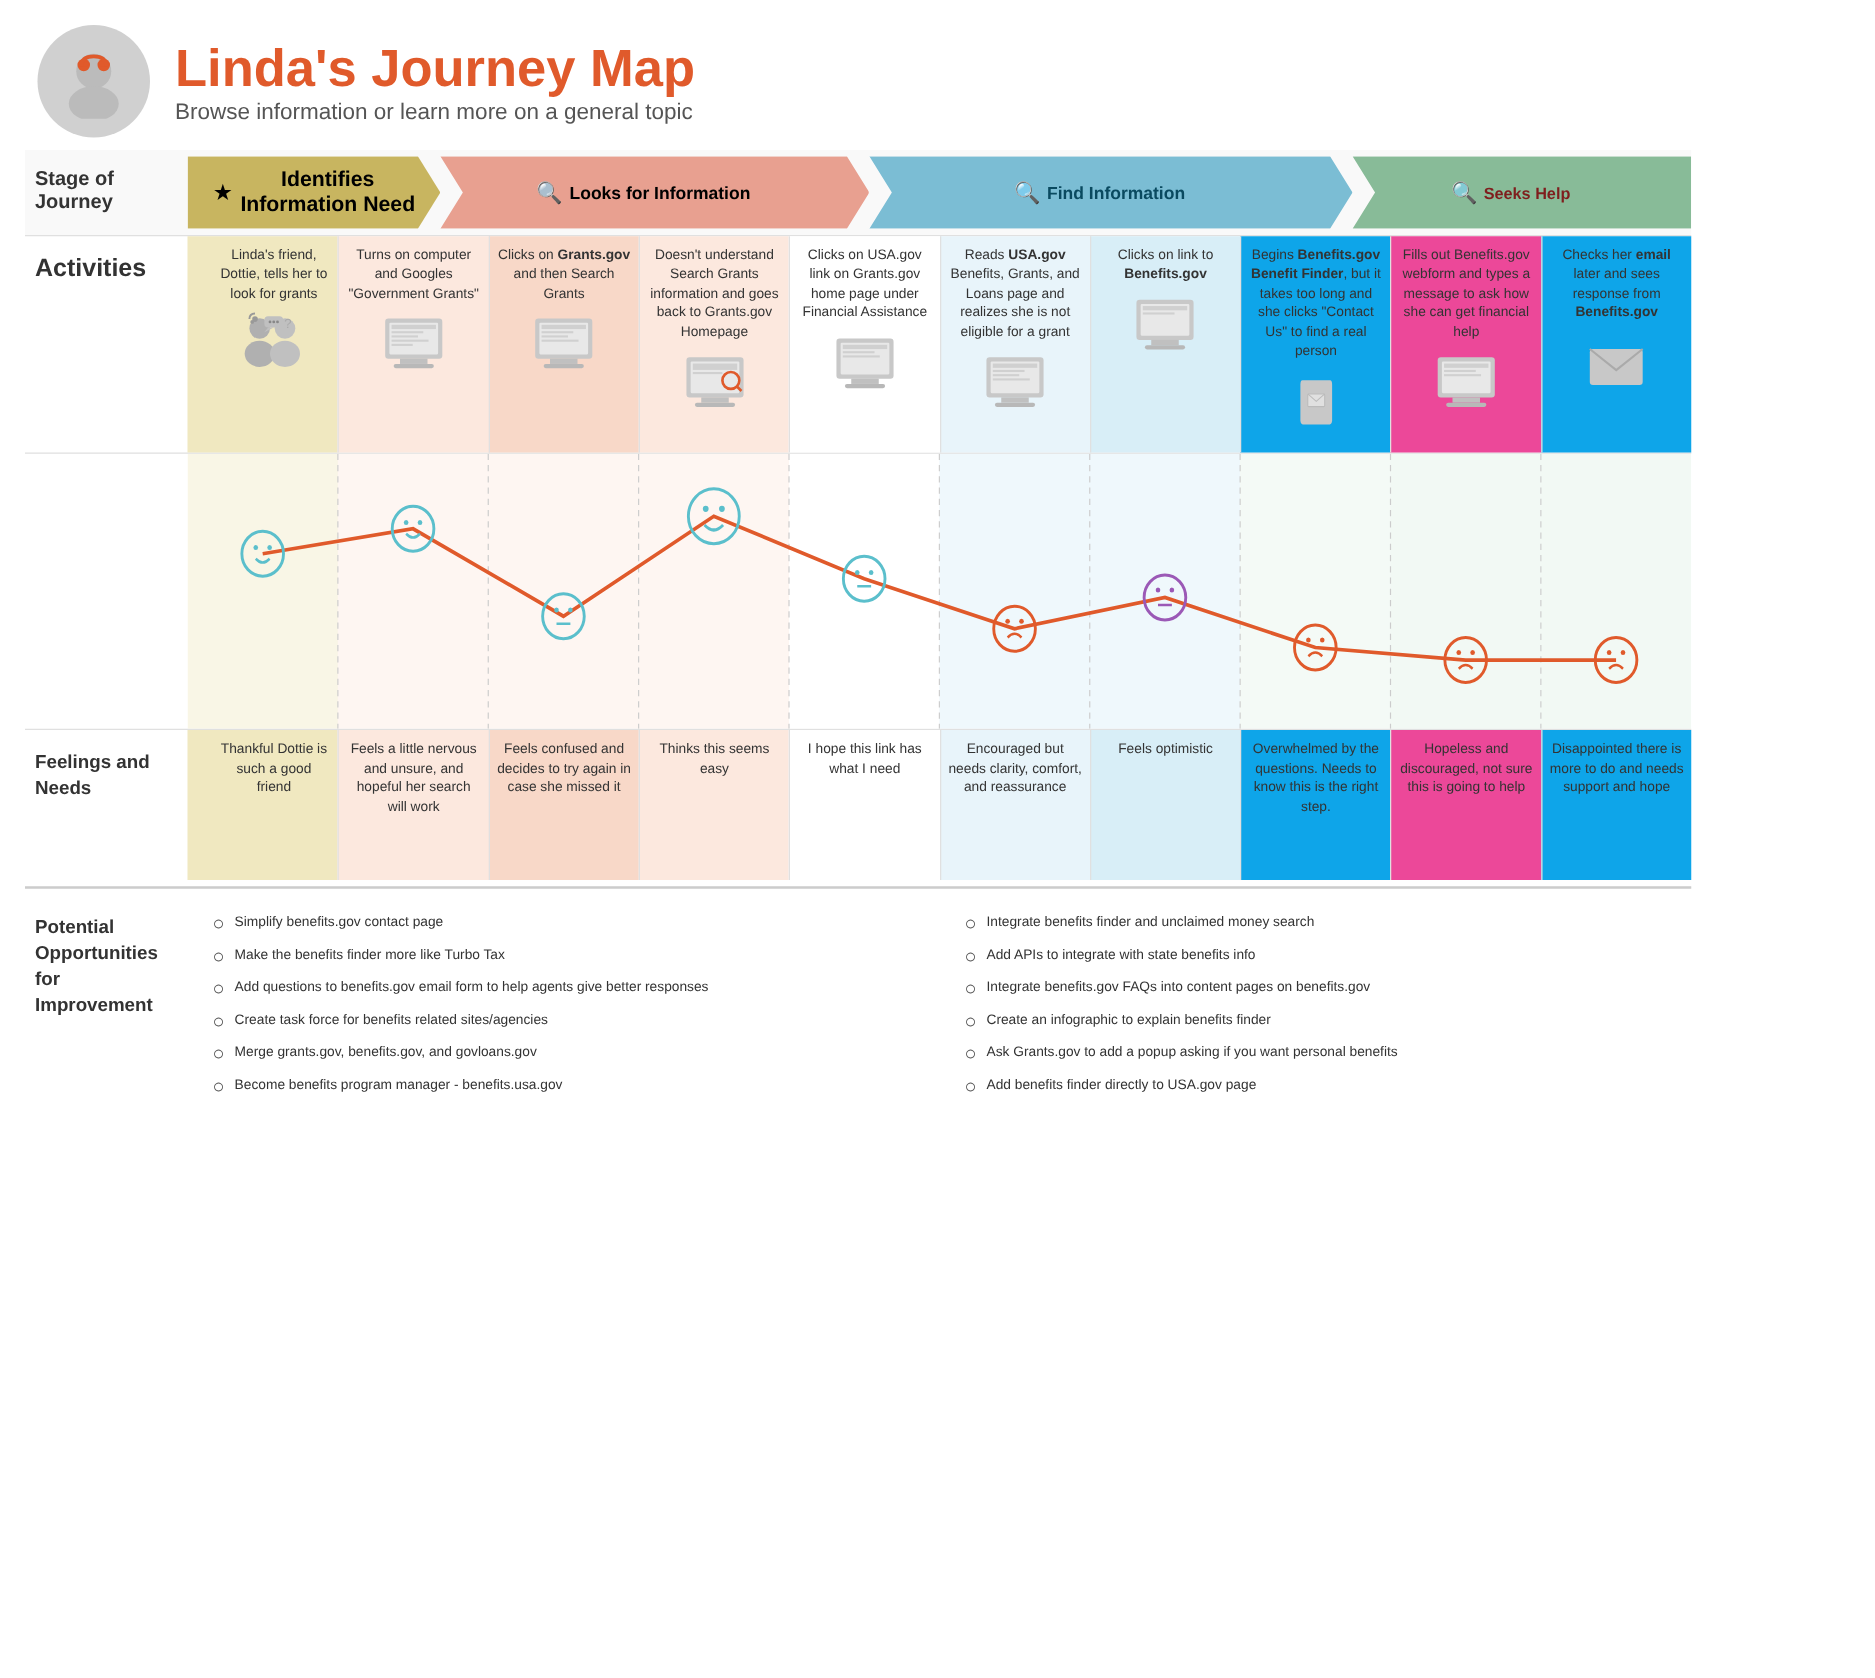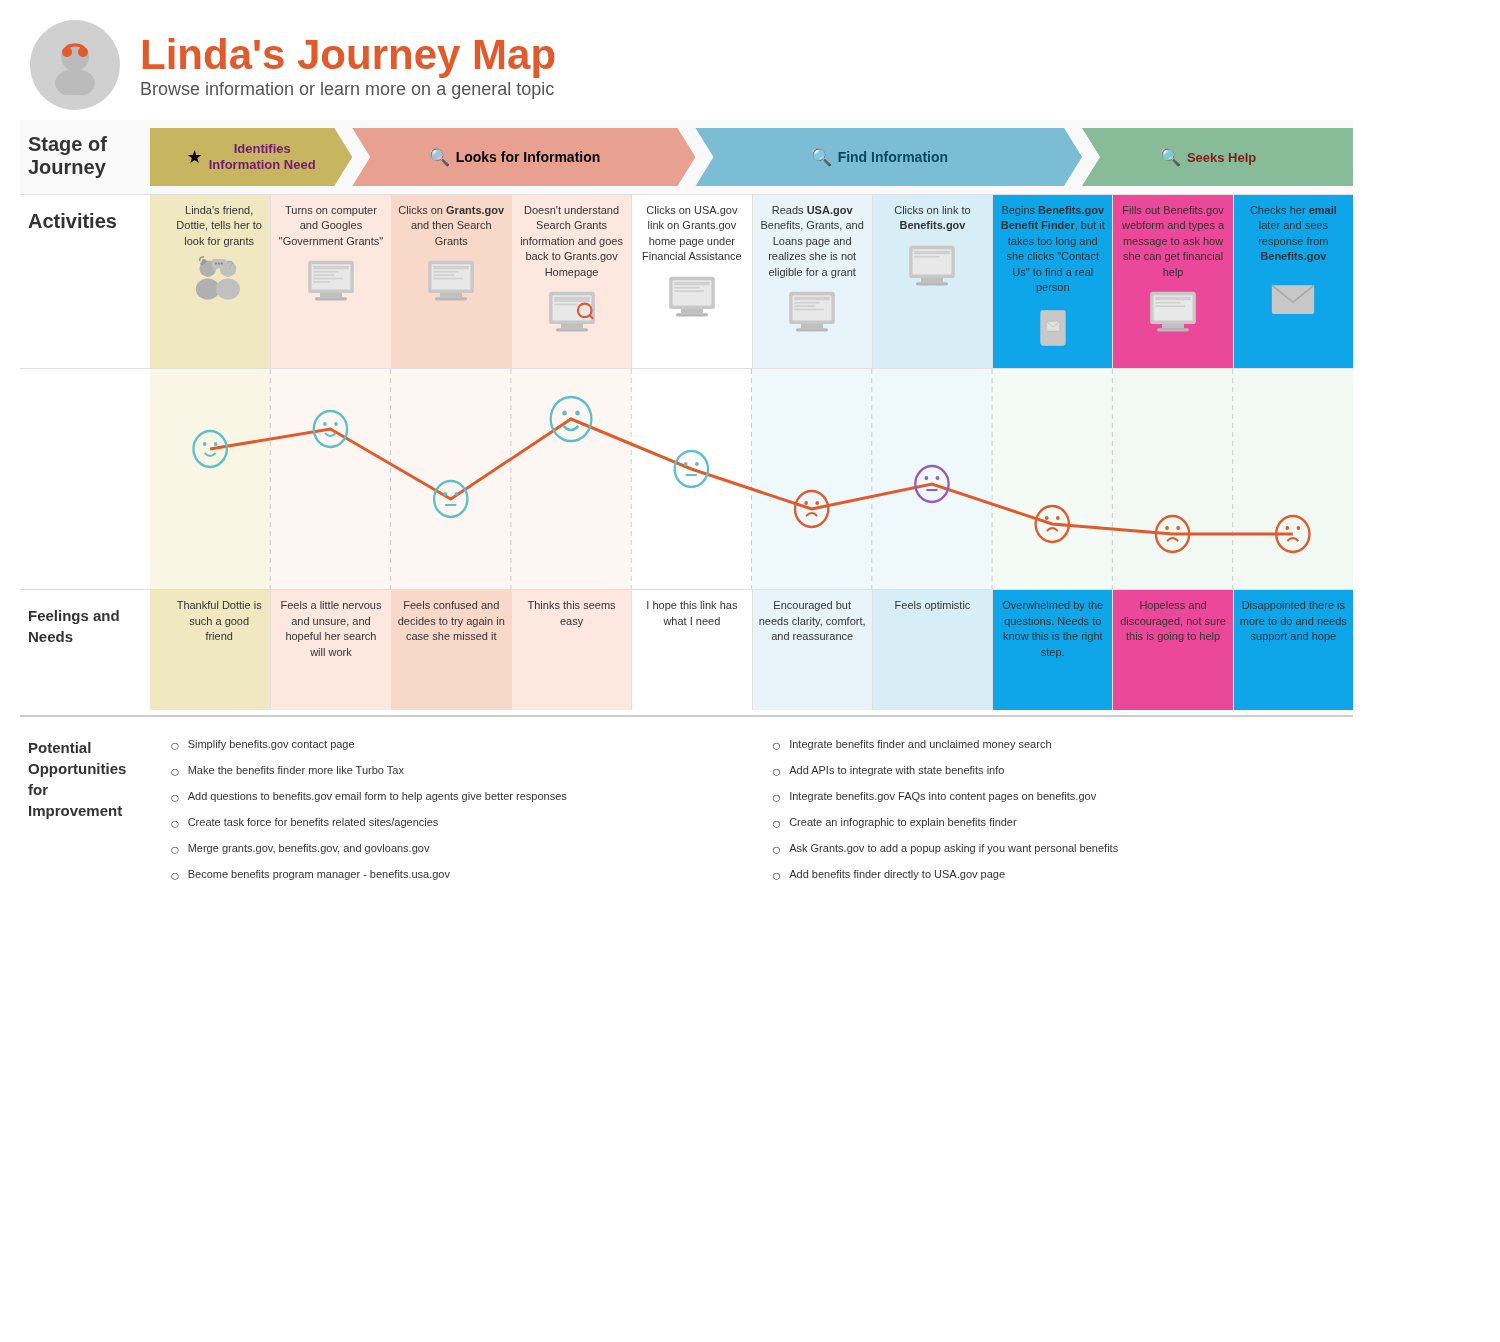--- a/index.html
+++ b/index.html
@@ -58,26 +58,26 @@
         <path d="M20 18 Q20 10 30 10 Q40 10 40 18" stroke="#e05a2b" stroke-width="3" fill="none"></path>
       </svg>
     </div>
     <div class="header-text">
       <h1>Linda's Journey Map</h1>
       <p>Browse information or learn more on a general topic</p>
     </div>
   </div>
 
   <div class="stage-row">
-    <div class="row-side-label" style="font-size:20px; align-items:flex-start; padding-top:8px;">Stage of Journey</div>
+    <div class="row-side-label" style="font-size:16px; align-items:flex-start; padding-top:8px;">Stage of Journey</div>
     <div style="flex:1; display:flex; height:58px;">
 
       <div style="flex:1.4; background:#c8b560; clip-path: polygon(0 0, calc(100% - 18px) 0, 100% 50%, calc(100% - 18px) 100%, 0 100%); display:flex; align-items:center; justify-content:center; position:relative; z-index:4;">
         <span style="font-size:18px; margin-right:6px;">★</span>
-        <span style="font-size:13px; font-weight:bold; color:#701a75; text-align:center; line-height:1.2;">Identifies<br>Information Need</span>
+        <span style="font-size:17px; font-weight:bold; color:#000000; text-align:center; line-height:1.2;">Identifies<br>Information Need</span>
       </div>
 
       <div style="flex:2.5; background:#e8a090; clip-path: polygon(18px 0, calc(100% - 18px) 0, 100% 50%, calc(100% - 18px) 100%, 18px 100%, 36px 50%); display:flex; align-items:center; justify-content:center; margin-left:-18px; position:relative; z-index:3;">
         <span style="font-size:17px; margin-right:5px;">🔍</span>
         <span style="font-size:14px; font-weight:bold; color:#000000; text-align:left;">Looks for Information</span>
       </div>
 
       <div style="flex:2.8; background:#7bbdd4; clip-path: polygon(18px 0, calc(100% - 18px) 0, 100% 50%, calc(100% - 18px) 100%, 18px 100%, 36px 50%); display:flex; align-items:center; justify-content:center; margin-left:-18px; position:relative; z-index:2;">
         <span style="font-size:17px; margin-right:5px;">🔍</span>
         <span style="font-size:14px; font-weight:bold; color:#0a4a60; text-align:center;">Find Information</span>

